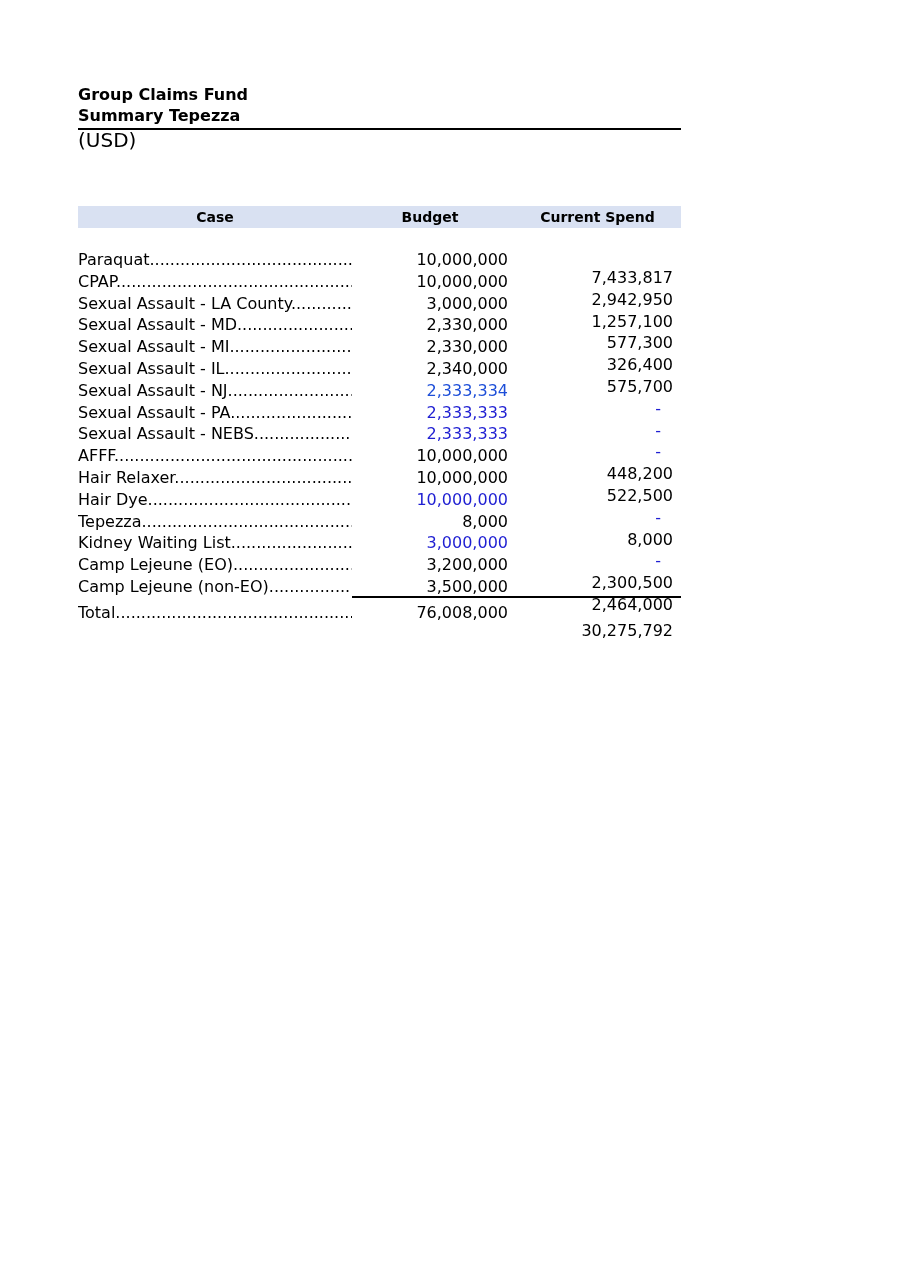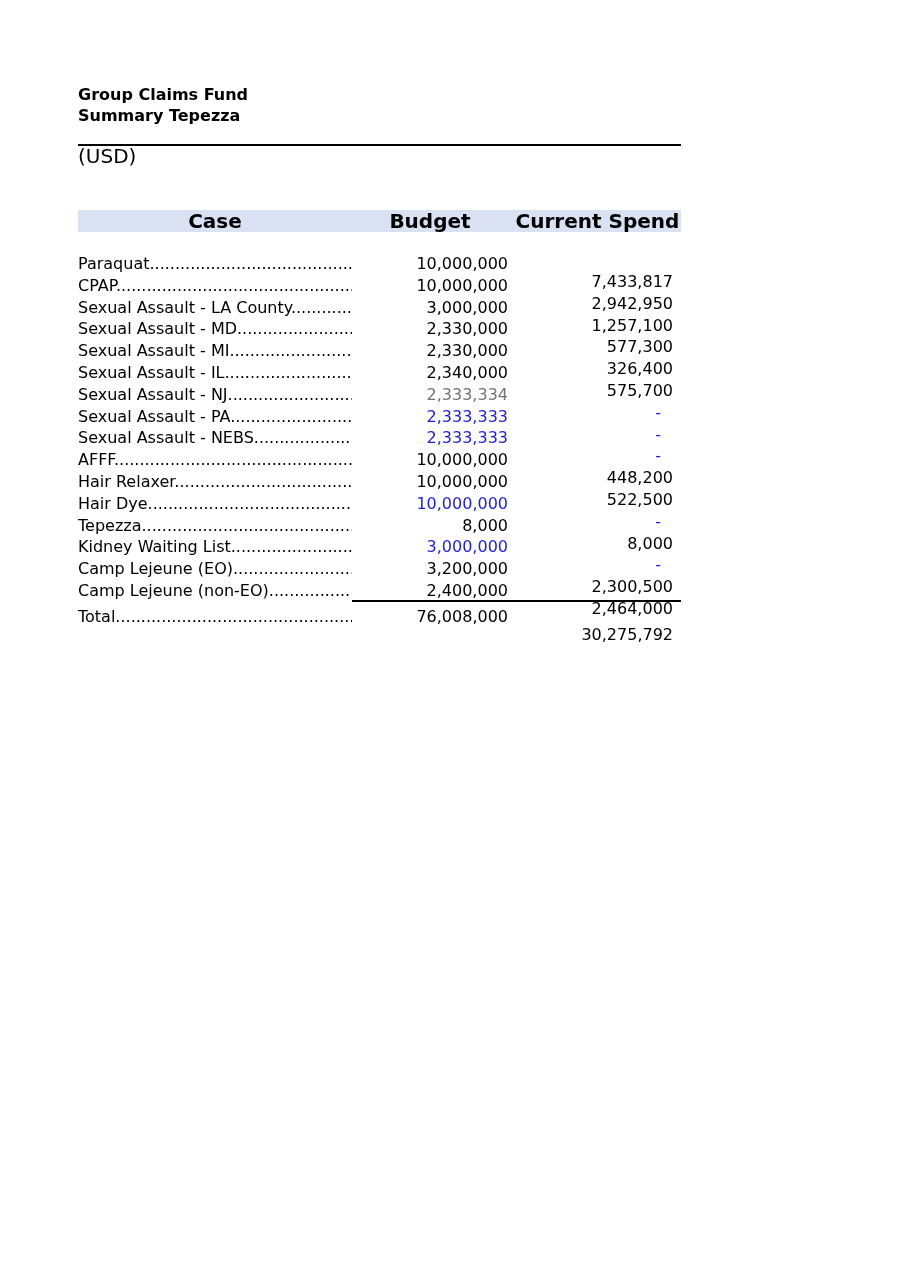--- a/index.html
+++ b/index.html
@@ -16,39 +16,39 @@
     overflow: hidden;
   }
   .report {
     position: absolute;
     left: 78px;
     top: 84px;
     width: 603px;
   }
   .title-block {
     border-bottom: 2px solid #000000;
-    padding-bottom: 18px;
+    padding-bottom: 2px;
   }
   .title, .subtitle {
     font-weight: bold;
     font-size: 16px;
     line-height: 21px;
     white-space: nowrap;
   }
   .usd {
     font-size: 20px;
     line-height: 21px;
   }
   .thead {
-    margin-top: 43px;
+    margin-top: 55px;
     display: flex;
     height: 22px;
     line-height: 22px;
     font-weight: bold;
-    font-size: 20px;
+    font-size: 14px;
   }
   .th.case  { width: 274px; text-align: center; }
   .th.budget{ width: 156px; text-align: center; }
   .th.spend { width: 173px; text-align: center; padding-left: 6px; box-sizing: border-box; }
   .rows { margin-top: 21px; }
   .row {
     display: flex;
     height: 21.8px;
     line-height: 21.8px;
     font-size: 16px;
@@ -123,21 +123,21 @@
         <div class="cell budget">2,330,000</div>
         <div class="cell spend">326,400</div>
       </div>
       <div class="row">
         <div class="cell case">Sexual Assault - IL............................................................</div>
         <div class="cell budget">2,340,000</div>
         <div class="cell spend">575,700</div>
       </div>
       <div class="row">
         <div class="cell case">Sexual Assault - NJ............................................................</div>
-        <div class="cell budget" style="color: #737373;">2,333,334</div>
+        <div class="cell budget" style="color: #1d4ed8;">2,333,334</div>
         <div class="cell spend dash" style="color: rgb(30, 30, 210);">-</div>
       </div>
       <div class="row">
         <div class="cell case">Sexual Assault - PA............................................................</div>
         <div class="cell budget" style="color: rgb(30, 30, 210);">2,333,333</div>
         <div class="cell spend dash" style="color: rgb(30, 30, 210);">-</div>
       </div>
       <div class="row">
         <div class="cell case">Sexual Assault - NEBS............................................................</div>
         <div class="cell budget" style="color: rgb(30, 30, 210);">2,333,333</div>
@@ -168,21 +168,21 @@
         <div class="cell budget" style="color: rgb(30, 30, 210);">3,000,000</div>
         <div class="cell spend dash" style="color: rgb(30, 30, 210);">-</div>
       </div>
       <div class="row">
         <div class="cell case">Camp Lejeune (EO)............................................................</div>
         <div class="cell budget">3,200,000</div>
         <div class="cell spend">2,300,500</div>
       </div>
       <div class="row underline">
         <div class="cell case">Camp Lejeune (non-EO)............................................................</div>
-        <div class="cell budget">2,400,000</div>
+        <div class="cell budget">3,500,000</div>
         <div class="cell spend">2,464,000</div>
       </div>
       <div class="row total">
         <div class="cell case">Total............................................................</div>
         <div class="cell budget">76,008,000</div>
         <div class="cell spend">30,275,792</div>
       </div>
     </div>
 
 </div>

